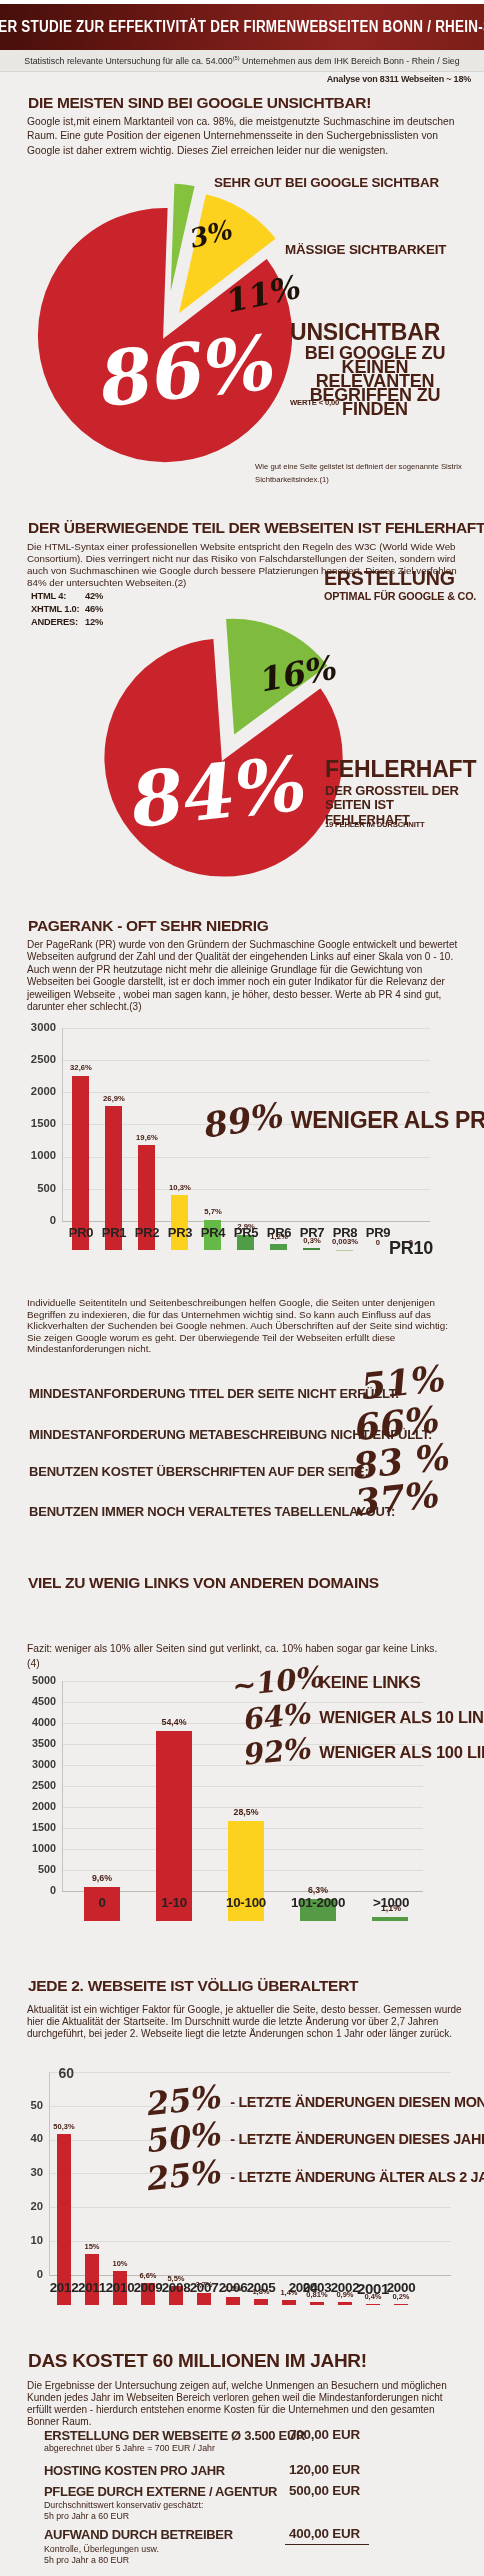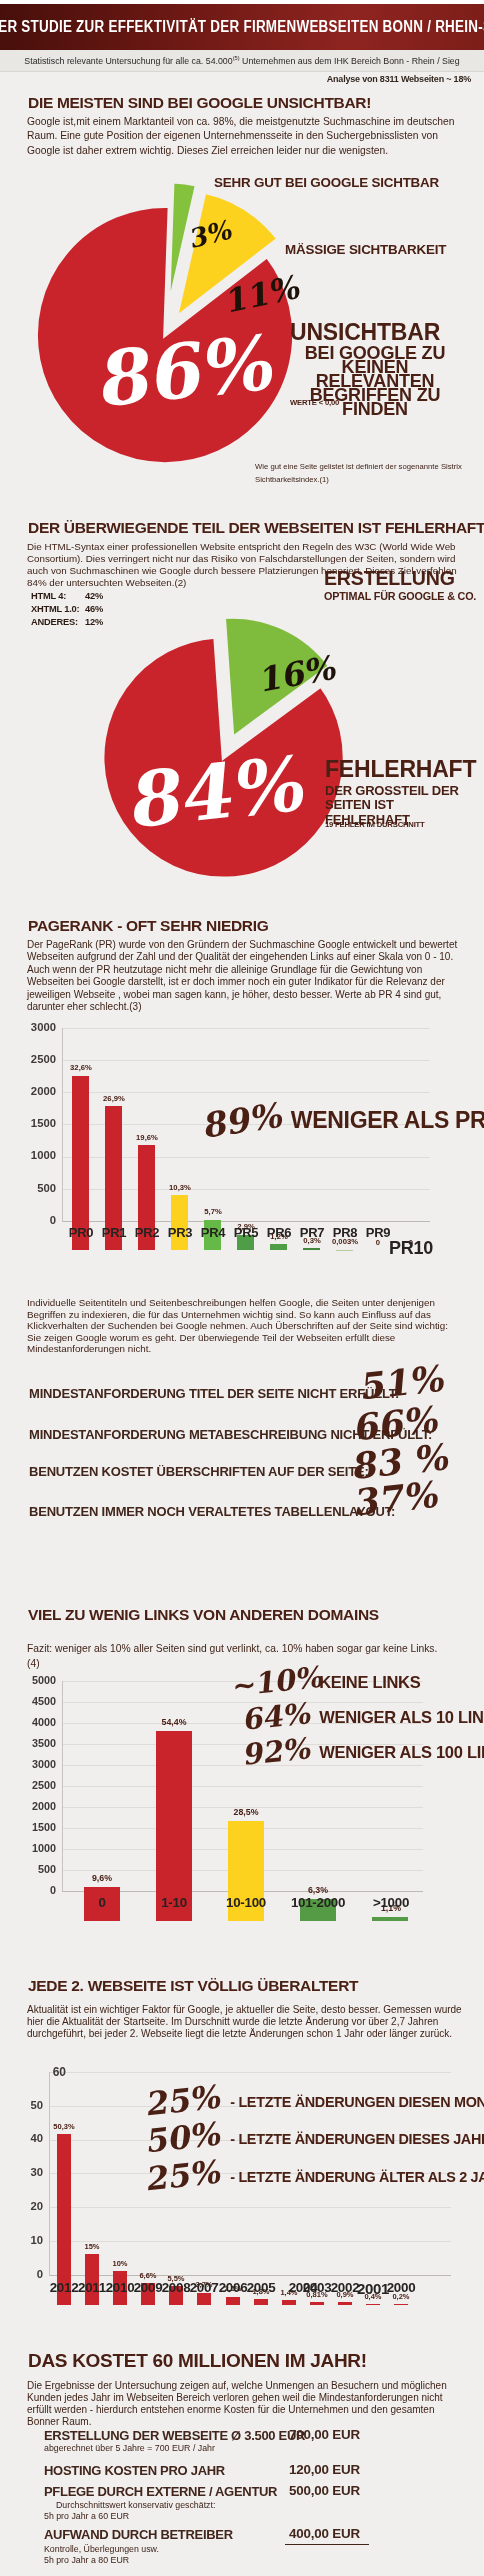--- a/index.html
+++ b/index.html
@@ -143,21 +143,21 @@
 
   <div class="abs cond" style="left:29px;top:1386px;font-size:13px;color:#42261c;white-space:nowrap;">MINDESTANFORDERUNG TITEL DER SEITE NICHT ERFÜLLT:</div>
   <div class="abs script" style="left:361px;top:1364px;font-size:36px;transform:rotate(-6deg);">51%</div>
   <div class="abs cond" style="left:29px;top:1427px;font-size:13px;color:#42261c;white-space:nowrap;">MINDESTANFORDERUNG METABESCHREIBUNG NICHT ERFÜLLT:</div>
   <div class="abs script" style="left:355px;top:1405px;font-size:36px;transform:rotate(-6deg);">66%</div>
   <div class="abs cond" style="left:29px;top:1464px;font-size:13px;color:#42261c;white-space:nowrap;">BENUTZEN KOSTET ÜBERSCHRIFTEN AUF DER SEITE:</div>
   <div class="abs script" style="left:353px;top:1443px;font-size:36px;transform:rotate(-6deg);">83 %</div>
   <div class="abs cond" style="left:29px;top:1504px;font-size:13px;color:#42261c;white-space:nowrap;">BENUTZEN IMMER NOCH VERALTETES TABELLENLAYOUT:</div>
   <div class="abs script" style="left:355px;top:1480px;font-size:36px;transform:rotate(-6deg);">37%</div>
 
-  <div class="abs h2" style="left:28px;top:1574px;font-size:15.5px;margin-top:32px;">VIEL ZU WENIG LINKS VON ANDEREN DOMAINS</div>
+  <div class="abs h2" style="left:28px;top:1574px;font-size:15.5px;">VIEL ZU WENIG LINKS VON ANDEREN DOMAINS</div>
   <div class="abs para" style="left:27px;top:1641px;width:422px;font-size:10.3px;line-height:15px;">Fazit: weniger als 10% aller Seiten sind gut verlinkt, ca. 10% haben sogar gar keine Links.(4)</div>
 
   <div class="abs" style="left: 0px; top: 1681px; width: 443px; position: absolute; height: 240px;">
       <div class="gridline baseline" style="top:210px;left:62px;width:361px"></div>
       <div class="ticklab" style="top:203px;left:0;width:56px;font-size:10.8px">0</div>
       <div class="gridline " style="top:189px;left:62px;width:361px"></div>
       <div class="ticklab" style="top:182px;left:0;width:56px;font-size:10.8px">500</div>
       <div class="gridline " style="top:168px;left:62px;width:361px"></div>
       <div class="ticklab" style="top:161px;left:0;width:56px;font-size:10.8px">1000</div>
       <div class="gridline " style="top:147px;left:62px;width:361px"></div>
@@ -217,21 +217,21 @@
       <div class="ticklab" style="top:162px;left:0;width:43px;font-size:11.3px">10</div>
       <div class="gridline " style="top:135px;left:49px;width:402px"></div>
       <div class="ticklab" style="top:128px;left:0;width:43px;font-size:11.3px">20</div>
       <div class="gridline " style="top:101px;left:49px;width:402px"></div>
       <div class="ticklab" style="top:94px;left:0;width:43px;font-size:11.3px">30</div>
       <div class="gridline " style="top:68px;left:49px;width:402px"></div>
       <div class="ticklab" style="top:60px;left:0;width:43px;font-size:11.3px">40</div>
       <div class="gridline " style="top:34px;left:49px;width:402px"></div>
       <div class="ticklab" style="top:26.5px;left:0;width:43px;font-size:11.3px">50</div>
       <div class="gridline " style="top:-0.3px;left:49px;width:402px"></div>
-      <div class="ticklab" style="top:-7.4px;left:0;width:66px;font-size:12px">60</div>
+      <div class="ticklab" style="top:-7.4px;left:8px;width:66px;font-size:14px">60</div>
       <div class="vaxis" style="left:49px;height:204px"></div>
       <div class="vbar" style="left:57px;bottom:0;width:14px;height:171px;background:#c9242b"></div>
       <div class="vlab" style="left:33px;bottom:174px;font-size:7.5px">50,3%</div>
       <div class="clab" style="left:33px;top:208px;font-size:13.4px">2012</div>
       <div class="vbar" style="left:85px;bottom:0;width:14px;height:51px;background:#c9242b"></div>
       <div class="vlab" style="left:61px;bottom:54px;font-size:7.5px">15%</div>
       <div class="clab" style="left:61px;top:208px;font-size:13.4px">2011</div>
       <div class="vbar" style="left:113px;bottom:0;width:14px;height:34px;background:#c9242b"></div>
       <div class="vlab" style="left:89px;bottom:37px;font-size:7.5px">10%</div>
       <div class="clab" style="left:89px;top:208px;font-size:13.4px">2010</div>
@@ -284,21 +284,21 @@
   <div class="abs para" style="left:27px;top:2380px;width:438px;font-size:10px;line-height:12px;">Die Ergebnisse der Untersuchung zeigen auf, welche Unmengen an Besuchern und möglichen Kunden jedes Jahr im Webseiten Bereich verloren gehen weil die Mindestanforderungen nicht erfüllt werden - hierdurch entstehen enorme Kosten für die Unternehmen und den gesamten Bonner Raum.</div>
 
   <div class="abs costlabel" style="left:44px;top:2428px;">ERSTELLUNG DER WEBSEITE Ø 3.500 EUR</div>
   <div class="abs costsub" style="left:44px;top:2443px;">abgerechnet über 5 Jahre = 700 EUR / Jahr</div>
   <div class="abs costvalue" style="left:289px;top:2427px;">700,00 EUR</div>
 
   <div class="abs costlabel" style="left:44px;top:2463px;">HOSTING KOSTEN PRO JAHR</div>
   <div class="abs costvalue" style="left:289px;top:2462px;">120,00 EUR</div>
 
   <div class="abs costlabel" style="left:44px;top:2484px;">PFLEGE DURCH EXTERNE / AGENTUR</div>
-  <div class="abs costsub" style="left:56px;top:2500px;">Durchschnittswert konservativ geschätzt:</div>
+  <div class="abs costsub" style="left:44px;top:2500px;">Durchschnittswert konservativ geschätzt:</div>
   <div class="abs costsub" style="left:44px;top:2511px;">5h pro Jahr a 60 EUR</div>
   <div class="abs costvalue" style="left:289px;top:2483px;">500,00 EUR</div>
 
   <div class="abs costlabel" style="left:44px;top:2527px;">AUFWAND DURCH BETREIBER</div>
   <div class="abs costsub" style="left:44px;top:2544px;">Kontrolle, Überlegungen usw.</div>
   <div class="abs costsub" style="left:44px;top:2555px;">5h pro Jahr a 80 EUR</div>
   <div class="abs costvalue" style="left:289px;top:2526px;border-bottom:1.5px solid #42261c;padding:0 9.3px 3.1px 4.1px;margin-left:-4.1px;">400,00 EUR</div>
 
 </div>
 

